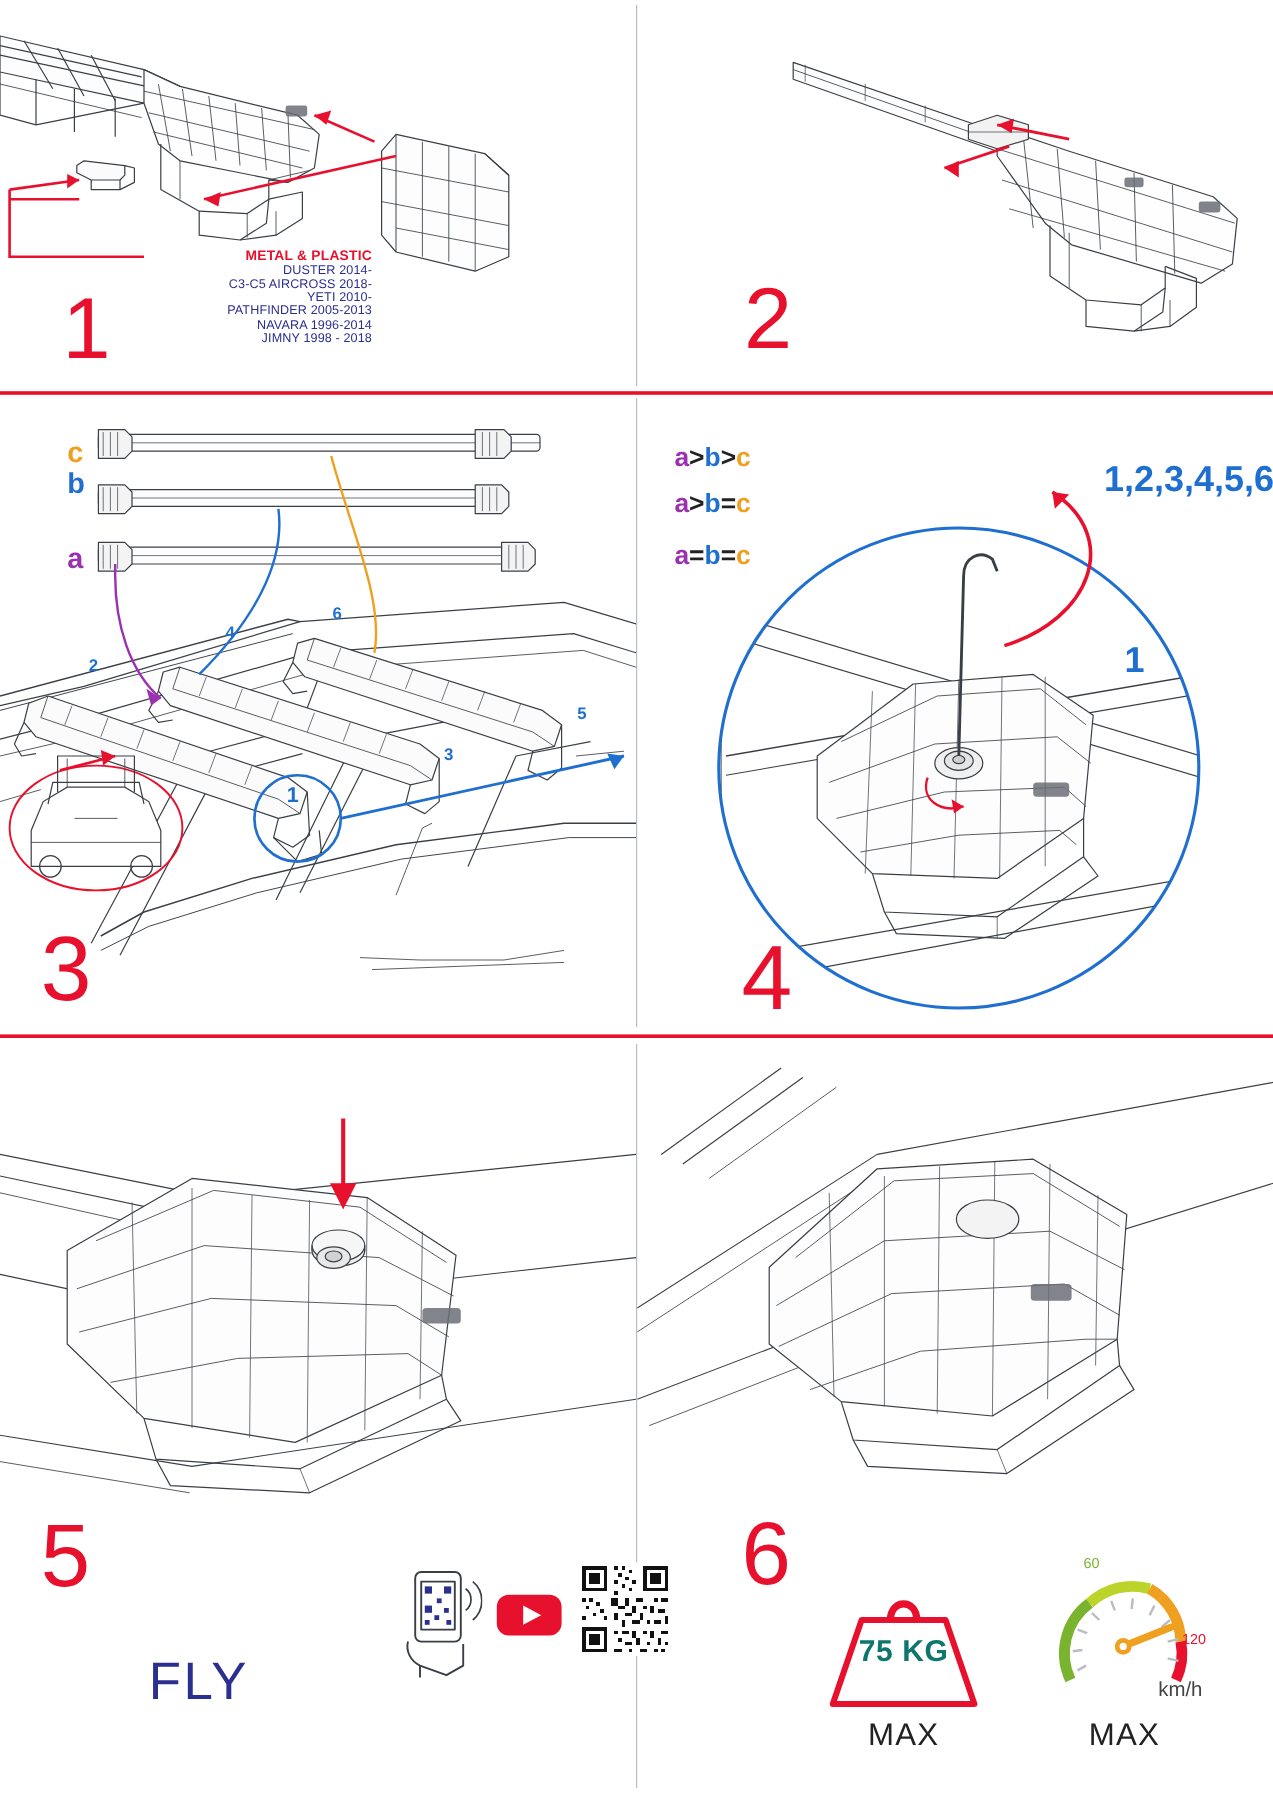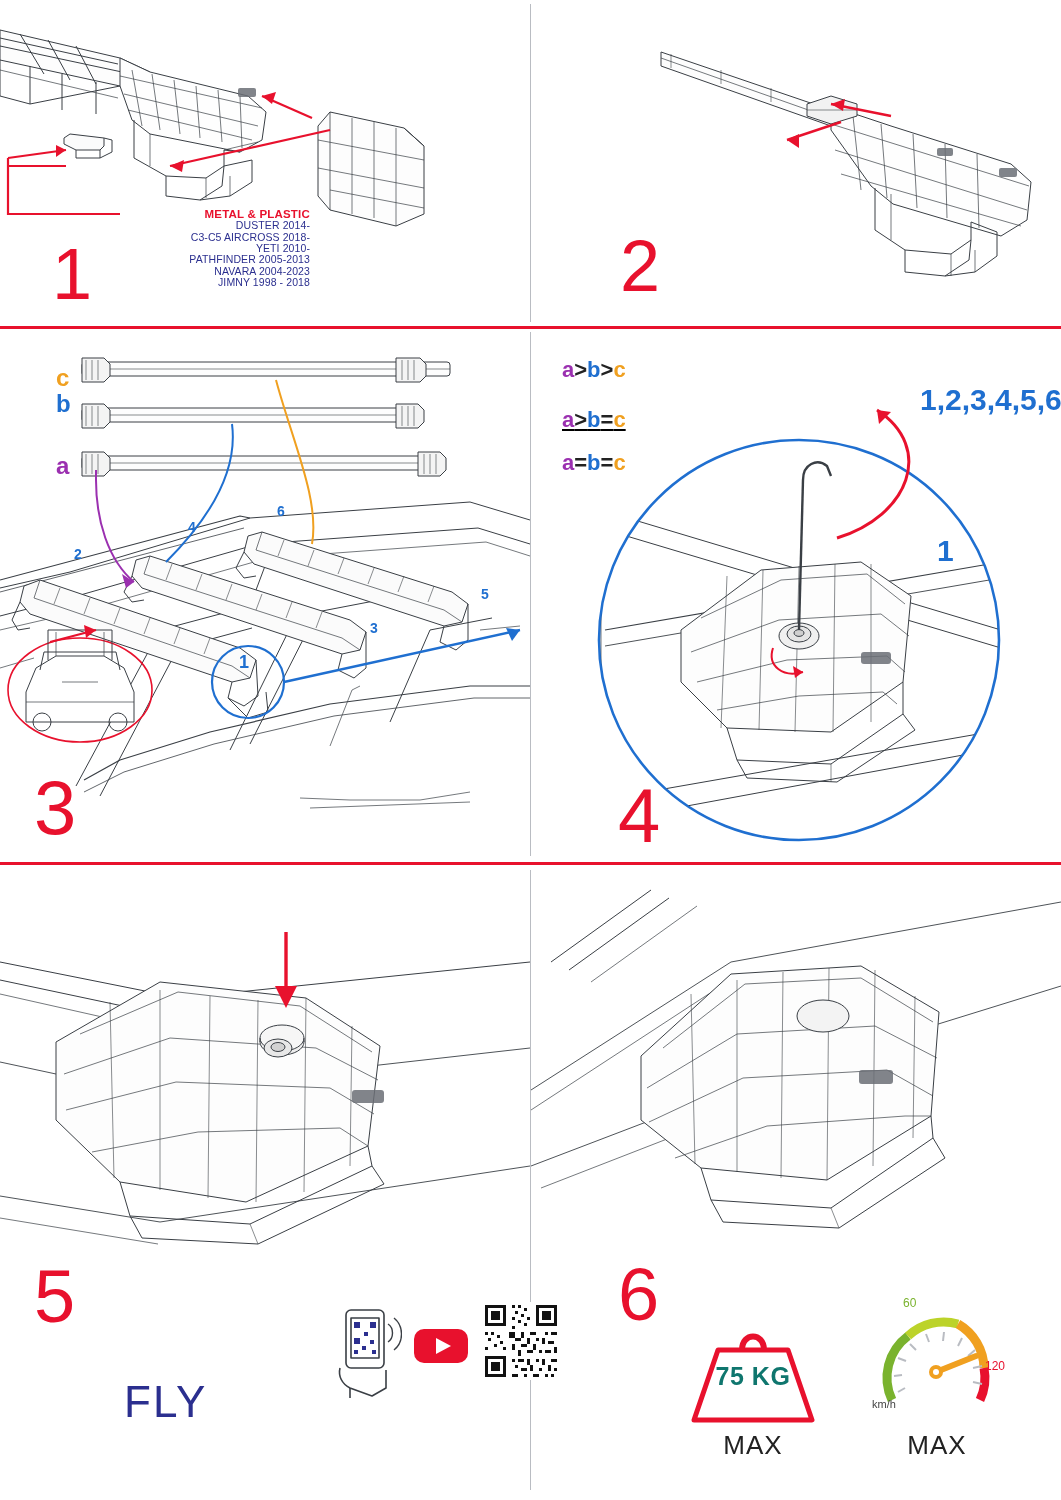--- a/index.html
+++ b/index.html
@@ -34,22 +34,22 @@
   .abc{position:absolute;font-size:24px;font-weight:bold;font-family:"Liberation Sans",sans-serif;}
   .abc.c{left:56px;top:364px;color:#f0a020;}
   .abc.b{left:56px;top:390px;color:#1f6fd0;}
   .abc.a{left:56px;top:452px;color:#9b30b0;}
 
   .ineq{position:absolute;left:562px;font-size:22px;font-weight:bold;}
   .ineq .a{color:#9b30b0;}
   .ineq .b{color:#1f6fd0;}
   .ineq .c{color:#f0a020;}
   .ineq .op{color:#222;}
-  .i1{top:357px;}
-  .i2{top:407px;text-decoration:underline;}
+  .i1{top:368px;}
+  .i2{top:407px;}
   .i3{top:450px;}
 
   .seq{position:absolute;left:920px;top:383px;font-size:30px;font-weight:bold;color:#1f6fd0;}
 
   .callout{position:absolute;font-size:17px;font-weight:bold;color:#1f6fd0;}
   .callout.lbl2{left:74px;top:546px;font-size:14px;}
   .callout.lbl4{left:188px;top:519px;font-size:14px;}
   .callout.lbl6{left:277px;top:503px;font-size:14px;}
   .callout.lbl5{left:481px;top:586px;font-size:14px;}
   .callout.lbl3{left:370px;top:620px;font-size:14px;}
@@ -74,21 +74,21 @@
   .phone{position:absolute;left:336px;top:1308px;width:66px;height:92px;}
 
   
   .weightwrap{position:absolute;left:688px;top:1318px;width:130px;height:110px;}
   .weightlabel{position:absolute;left:690px;top:1430px;width:126px;text-align:center;font-size:26px;color:#222;letter-spacing:1px;}
   .kg{position:absolute;left:688px;top:1362px;width:130px;text-align:center;font-size:25px;font-weight:bold;color:#0f766e;letter-spacing:.5px;}
 
   
   .gaugewrap{position:absolute;left:872px;top:1300px;width:130px;height:130px;}
   .gaugelabel{position:absolute;left:872px;top:1430px;width:130px;text-align:center;font-size:26px;color:#222;letter-spacing:1px;}
-  .kmh{position:absolute;left:872px;top:1398px;width:130px;text-align:left;font-size:11px;color:#444;}
+  .kmh{position:absolute;left:872px;top:1398px;width:130px;text-align:right;font-size:17px;color:#444;}
   .g60{position:absolute;left:903px;top:1296px;font-size:12px;color:#7ab32e;}
   .g120{position:absolute;left:985px;top:1359px;font-size:12px;color:#e8112d;}
 </style>
 </head>
 <body>
 
 <div class="page">
 
   <div class="divider d1"></div>
   <div class="divider d2"></div>
@@ -162,21 +162,21 @@
       <polygon points="66,150 56,145 56,157"></polygon>
     </g>
   </svg>
 
   <div class="vlist">
     <div class="hdr">METAL &amp; PLASTIC</div>
     <div class="row">DUSTER 2014-</div>
     <div class="row">C3-C5 AIRCROSS 2018-</div>
     <div class="row">YETI 2010-</div>
     <div class="row">PATHFINDER 2005-2013</div>
-    <div class="row">NAVARA 2004-2023</div>
+    <div class="row">NAVARA 1996-2014</div>
     <div class="row">JIMNY 1998 - 2018</div>
   </div>
 
   <div class="stepnum s1">1</div>
 
   <svg class="panel" style="left:531px;top:0;" width="530" height="326" viewBox="0 0 530 326">
     <g fill="none" stroke="#3a3f45" stroke-width="1" stroke-linejoin="round">
 
       <path d="M130 52 L300 110 L300 126 L130 66 Z" fill="#fdfdfd"></path>
       <path d="M130 58 L300 118" stroke-width=".7"></path>

